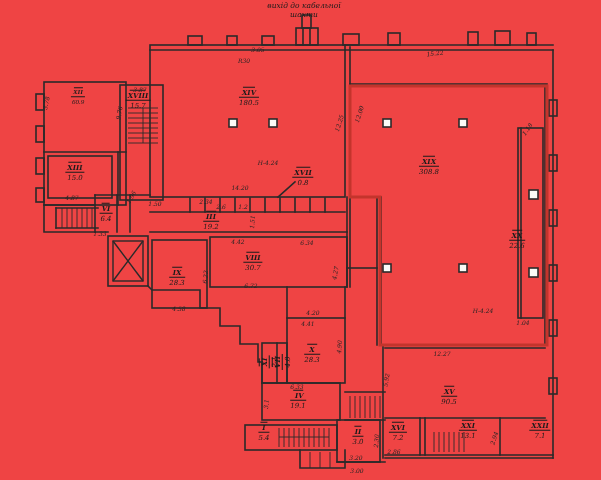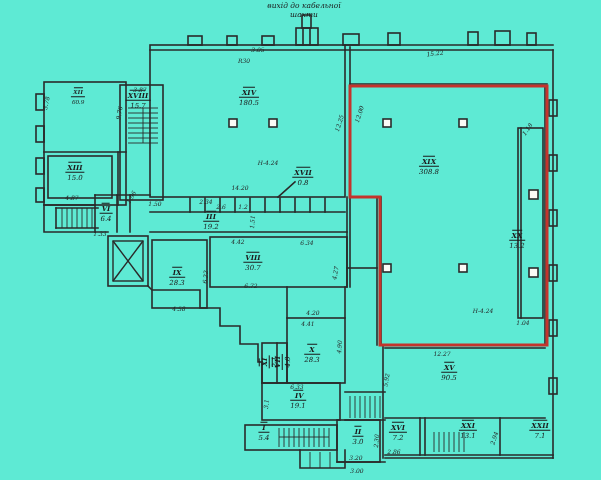--- a/index.html
+++ b/index.html
@@ -1,16 +1,16 @@
 <!DOCTYPE html>
 <html><head>
 <meta charset="utf-8">
 <style>
   html,body{margin:0;padding:0;background:#e8e8e6;}
-  .stage{position:relative;width:601px;height:480px;background:#5eead4;overflow:hidden;
+  .stage{position:relative;width:601px;height:480px;background:#ef4444;overflow:hidden;
          font-family:"DejaVu Serif",serif;}
   svg{position:absolute;left:0;top:0;}
   .labels{position:absolute;left:0;top:0;width:601px;height:480px;pointer-events:none;}
   .room{position:absolute;text-align:center;color:#1b1b1b;line-height:1.0;
         font:italic 7px "DejaVu Serif",serif;transform:translate(-50%,-50%);}
   .room .rn{display:block;border-bottom:0.8px solid #1b1b1b;padding:0 2px;position:relative;font-weight:bold;}
   .room .rn::before{content:"";position:absolute;top:-1.5px;left:18%;right:18%;border-top:0.8px solid #1b1b1b;}
   .room .ra{display:block;padding-top:0.5px;}
   .dim{position:absolute;color:#242424;font:italic 6px "DejaVu Serif",serif;
        transform:translate(-50%,-50%);white-space:nowrap;}
@@ -194,21 +194,21 @@
       <div class="room" style="left: 249px; top: 97px;">
         <span class="rn">XIV</span>
         <span class="ra">180.5</span>
       </div>
       <div class="room" style="left: 429px; top: 166px;">
         <span class="rn">XIX</span>
         <span class="ra">308.8</span>
       </div>
       <div class="room" style="left: 517px; top: 240px;">
         <span class="rn">XX</span>
-        <span class="ra">13.2</span>
+        <span class="ra">22.6</span>
       </div>
       <div class="room" style="left: 253px; top: 262px; font-style: italic;">
         <span class="rn">VIII</span>
         <span class="ra">30.7</span>
       </div>
       <div class="room" style="left: 177px; top: 277px;">
         <span class="rn">IX</span>
         <span class="ra">28.3</span>
       </div>
       <div class="room" style="left: 211px; top: 221px;">
@@ -236,21 +236,21 @@
         <span class="ra">19.1</span>
       </div>
       <div class="room" style="left: 264px; top: 432px;">
         <span class="rn">I</span>
         <span class="ra">5.4</span>
       </div>
       <div class="room" style="left: 358px; top: 436px;">
         <span class="rn">II</span>
         <span class="ra">3.0</span>
       </div>
-      <div class="room" style="left: 449px; top: 372px; text-align: right;">
+      <div class="room" style="left: 449px; top: 396px; text-align: right;">
         <span class="rn">XV</span>
         <span class="ra">90.5</span>
       </div>
       <div class="room" style="left: 398px; top: 432px;">
         <span class="rn">XVI</span>
         <span class="ra">7.2</span>
       </div>
       <div class="room" style="left: 468px; top: 430px;">
         <span class="rn">XXI</span>
         <span class="ra">13.1</span>

